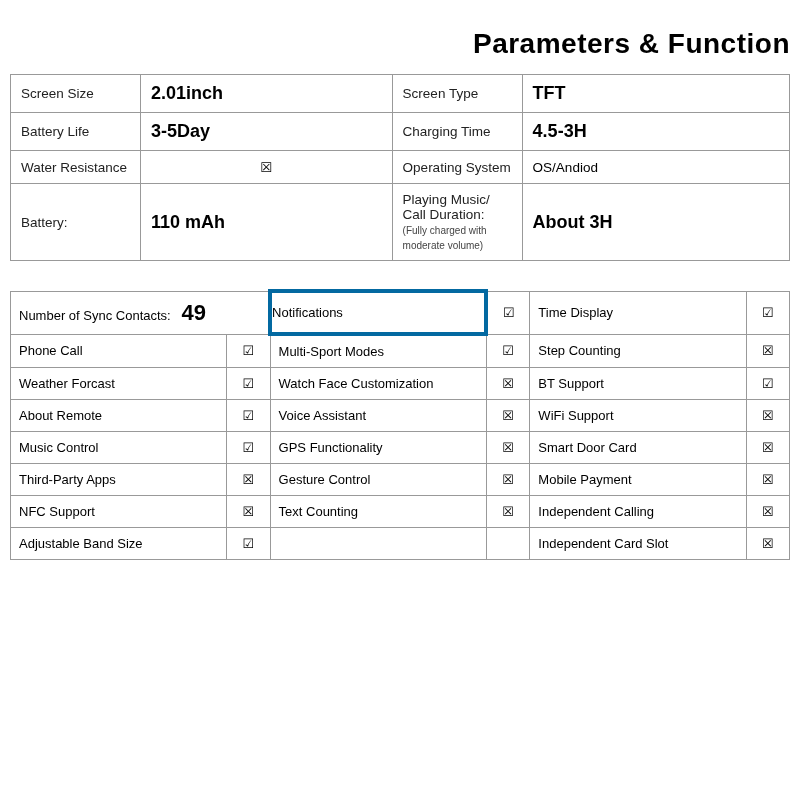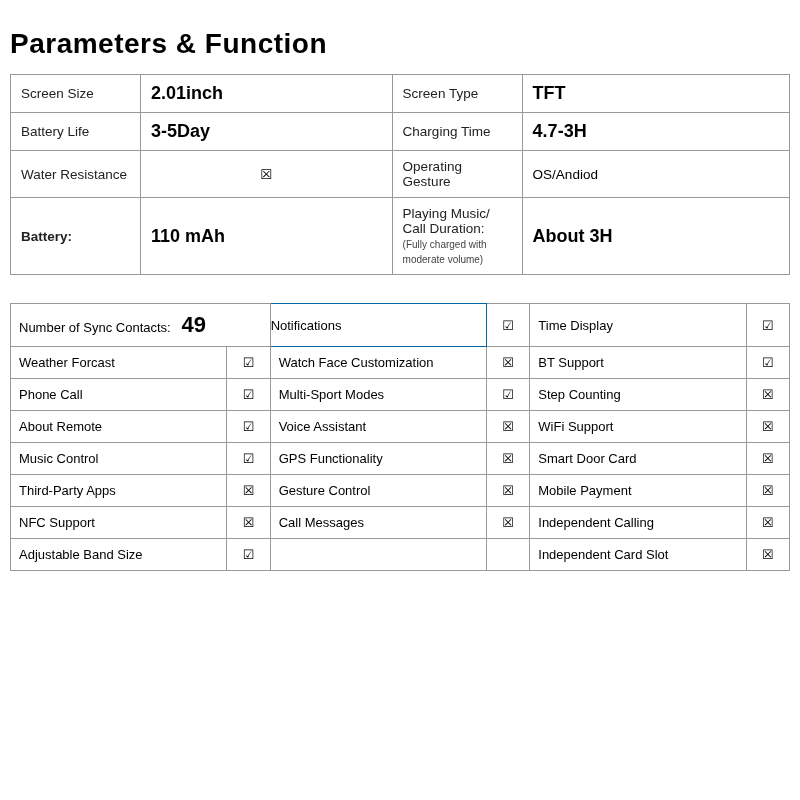--- a/index.html
+++ b/index.html
@@ -4,21 +4,21 @@
   <style>
     * { box-sizing: border-box; margin: 0; padding: 0; }
     body {
       background: #fff;
       font-family: Arial, sans-serif;
       width: 800px;
       min-height: 800px;
       padding: 10px;
     }
     .page-title {
-      text-align: left;
+      text-align: right;
       font-size: 28px;
       font-weight: bold;
       padding: 18px 0 14px;
       letter-spacing: 0.5px;
     }
     .outer-table {
       width: 100%;
       border-collapse: collapse;
       border: 1px solid #999;
     }
@@ -72,46 +72,46 @@
       text-align: center;
       font-size: 15px;
     }
     .checked-box::after {
       content: '☑';
     }
     .x-box::after {
       content: '☒';
     }
     .bold-label {
-      font-weight: bold;
+      font-weight: normal;
     }
   </style>
 </head>
 <body>
 
 <div class="page-title">Parameters &amp; Function</div>
 
 <table class="outer-table">
   <tbody>
       <tr>
     <td class="label-col">Screen Size</td>
     <td><span class="value-bold">2.01inch</span></td>
     <td class="label-col">Screen Type</td>
     <td><span class="value-bold">TFT</span></td>
   </tr>
   <tr>
     <td class="label-col">Battery Life</td>
     <td><span class="value-bold">3-5Day</span></td>
     <td class="label-col">Charging Time</td>
-    <td><span class="value-bold">4.7-3H</span></td>
+    <td><span class="value-bold">4.5-3H</span></td>
   </tr>
   <tr>
     <td class="label-col">Water Resistance</td>
     <td class="check-cell"><span class="x-box"></span></td>
-    <td class="label-col">Operating Gesture</td>
+    <td class="label-col">Operating System</td>
     <td>OS/Andiod</td>
   </tr>
   <tr>
     <td class="label-col bold-label">Battery:</td>
     <td><span class="value-bold">110 mAh</span></td>
     <td class="label-col">
       <span>Playing Music/ Call Duration:</span><br>
       <span class="note-small">(Fully charged with moderate volume)</span>
     </td>
     <td><span class="value-bold">About 3H</span></td>
@@ -120,41 +120,41 @@
   </table>
 
 <table class="feature-table">
 
   <tbody>
       <tr>
     <td colspan="2" style="border:1px solid #999; padding:8px; font-size:13px; vertical-align:middle;">
       <span>Number of Sync Contacts:</span>
       &nbsp;&nbsp;<span class="section-number">49</span>
     </td>
-    <td style="border:1px solid #0369a1; padding:0; font-size:13px; vertical-align:middle; width:140px;">Notifications</td>
+    <td style="border:4px solid #0369a1; padding:0; font-size:13px; vertical-align:middle; width:140px;">Notifications</td>
     <td class="feat-check"><span class="checked-box"></span></td>
     <td style="border:1px solid #999; padding:8px; font-size:13px; vertical-align:middle; width:140px;">Time Display</td>
     <td class="feat-check"><span class="checked-box"></span></td>
   </tr>
 
+  <tr>
+    <td class="feat-label">Phone Call</td>
+    <td class="feat-check"><span class="checked-box"></span></td>
+    <td class="feat-label">Multi-Sport Modes</td>
+    <td class="feat-check"><span class="checked-box"></span></td>
+    <td class="feat-label">Step Counting</td>
+    <td class="feat-check"><span class="x-box"></span></td>
+  </tr>
   <tr>
     <td class="feat-label">Weather Forcast</td>
     <td class="feat-check"><span class="checked-box"></span></td>
     <td class="feat-label">Watch Face Customization</td>
     <td class="feat-check"><span class="x-box"></span></td>
     <td class="feat-label">BT Support</td>
     <td class="feat-check"><span class="checked-box"></span></td>
-  </tr>
-  <tr>
-    <td class="feat-label">Phone Call</td>
-    <td class="feat-check"><span class="checked-box"></span></td>
-    <td class="feat-label">Multi-Sport Modes</td>
-    <td class="feat-check"><span class="checked-box"></span></td>
-    <td class="feat-label">Step Counting</td>
-    <td class="feat-check"><span class="x-box"></span></td>
   </tr>
   <tr>
     <td class="feat-label">About Remote</td>
     <td class="feat-check"><span class="checked-box"></span></td>
     <td class="feat-label">Voice Assistant</td>
     <td class="feat-check"><span class="x-box"></span></td>
     <td class="feat-label">WiFi Support</td>
     <td class="feat-check"><span class="x-box"></span></td>
   </tr>
   <tr>
@@ -169,21 +169,21 @@
     <td class="feat-label">Third-Party Apps</td>
     <td class="feat-check"><span class="x-box"></span></td>
     <td class="feat-label">Gesture Control</td>
     <td class="feat-check"><span class="x-box"></span></td>
     <td class="feat-label">Mobile Payment</td>
     <td class="feat-check"><span class="x-box"></span></td>
   </tr>
   <tr>
     <td class="feat-label">NFC Support</td>
     <td class="feat-check"><span class="x-box"></span></td>
-    <td class="feat-label">Call Messages</td>
+    <td class="feat-label">Text Counting</td>
     <td class="feat-check"><span class="x-box"></span></td>
     <td class="feat-label">Independent Calling</td>
     <td class="feat-check"><span class="x-box"></span></td>
   </tr>
   <tr>
     <td class="feat-label">Adjustable Band Size</td>
     <td class="feat-check"><span class="checked-box"></span></td>
     <td class="feat-label"></td>
     <td class="feat-check"></td>
     <td class="feat-label">Independent Card Slot</td>

